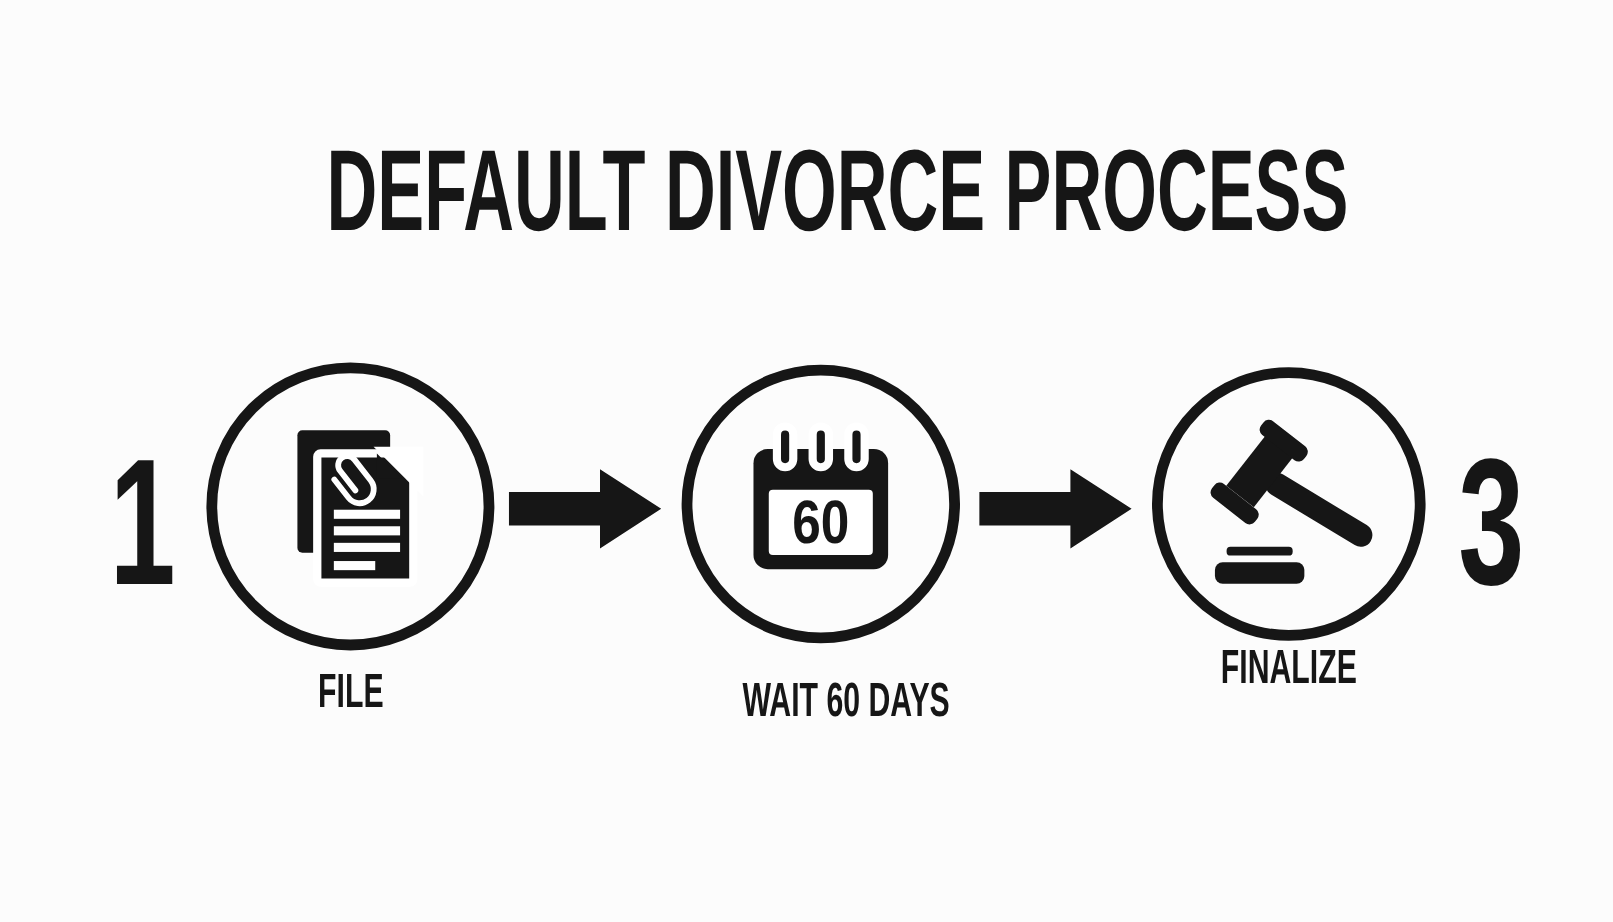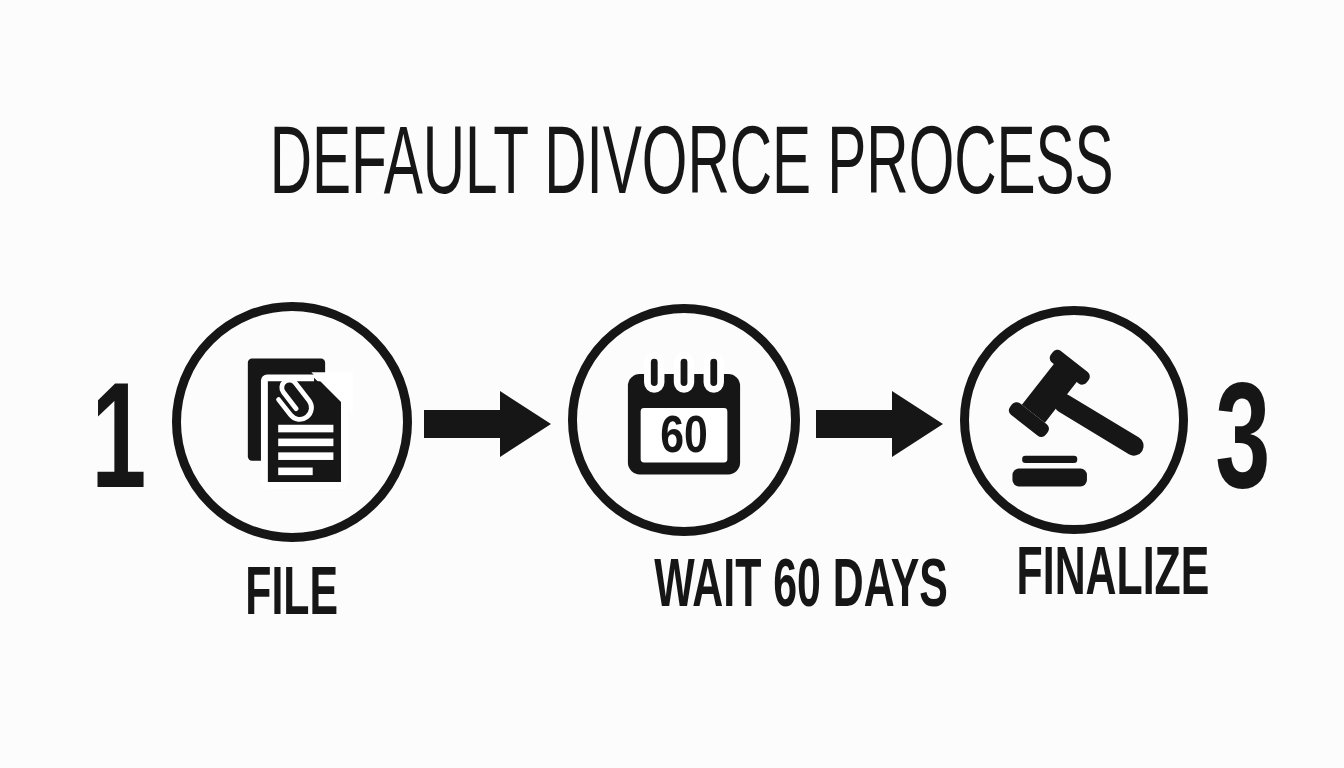--- a/index.html
+++ b/index.html
@@ -4,21 +4,21 @@
 <style>
   html,body { margin:0; padding:0; }
   :root { --ink:#161616; --paper:#fcfcfc; }
   .canvas {
     position:relative; width:1344px; height:768px;
     background:var(--paper); overflow:hidden;
     font-family:"Liberation Sans", sans-serif; color:var(--ink);
   }
   .condensed { display:inline-block; white-space:nowrap; transform-origin:center; }
   .title-row { position:absolute; top:112px; left:0; width:100%; text-align:center; }
-  .title-row h1 { margin:0; font-size:96px; font-weight:400; line-height:1; letter-spacing:0; }
+  .title-row h1 { margin:0; font-size:96px; font-weight:700; line-height:1; letter-spacing:0; }
   .title-row .condensed { transform:scaleX(0.61); }
 
   .circle {
     position:absolute; box-sizing:border-box;
     border:9px solid var(--ink); border-radius:50%;
     display:flex; align-items:center; justify-content:center;
   }
   .circle-1 { left:172px; top:302px; width:240px; height:240px; }
   .circle-2 { left:568px; top:304px; width:232px; height:232px; }
   .circle-3 { left:960px; top:306px; width:228px; height:228px; }
@@ -27,24 +27,24 @@
   .arrow-1 { left:424px; top:387px; }
   .arrow-2 { left:816px; top:387px; }
 
   .big-num { position:absolute; width:110px; text-align:center;
              font-size:150px; font-weight:700; line-height:1; }
   .big-num .condensed { transform:scaleX(0.66); }
   .num-1 { left:64px;  top:360px; }
   .num-3 { left:1188px; top:360px; }
 
   .step-label { position:absolute; text-align:center;
-                font-size:68px; font-weight:700; line-height:1; }
+                font-size:40px; font-weight:700; line-height:1; }
   .step-label .condensed { transform:scaleX(0.63); }
   .label-1 { left:172px; top:556px; width:240px; }
-  .label-2 { left:568px; top:548px; width:232px; }
+  .label-2 { left:568px; top:564px; width:232px; }
   .label-3 { left:960px; top:536px; width:228px; }
 
   svg { display:block; }
   .cal-num { font:700 30px "Liberation Sans", sans-serif; }
 </style>
 </head>
 <body>
 
 <div class="canvas">
 

